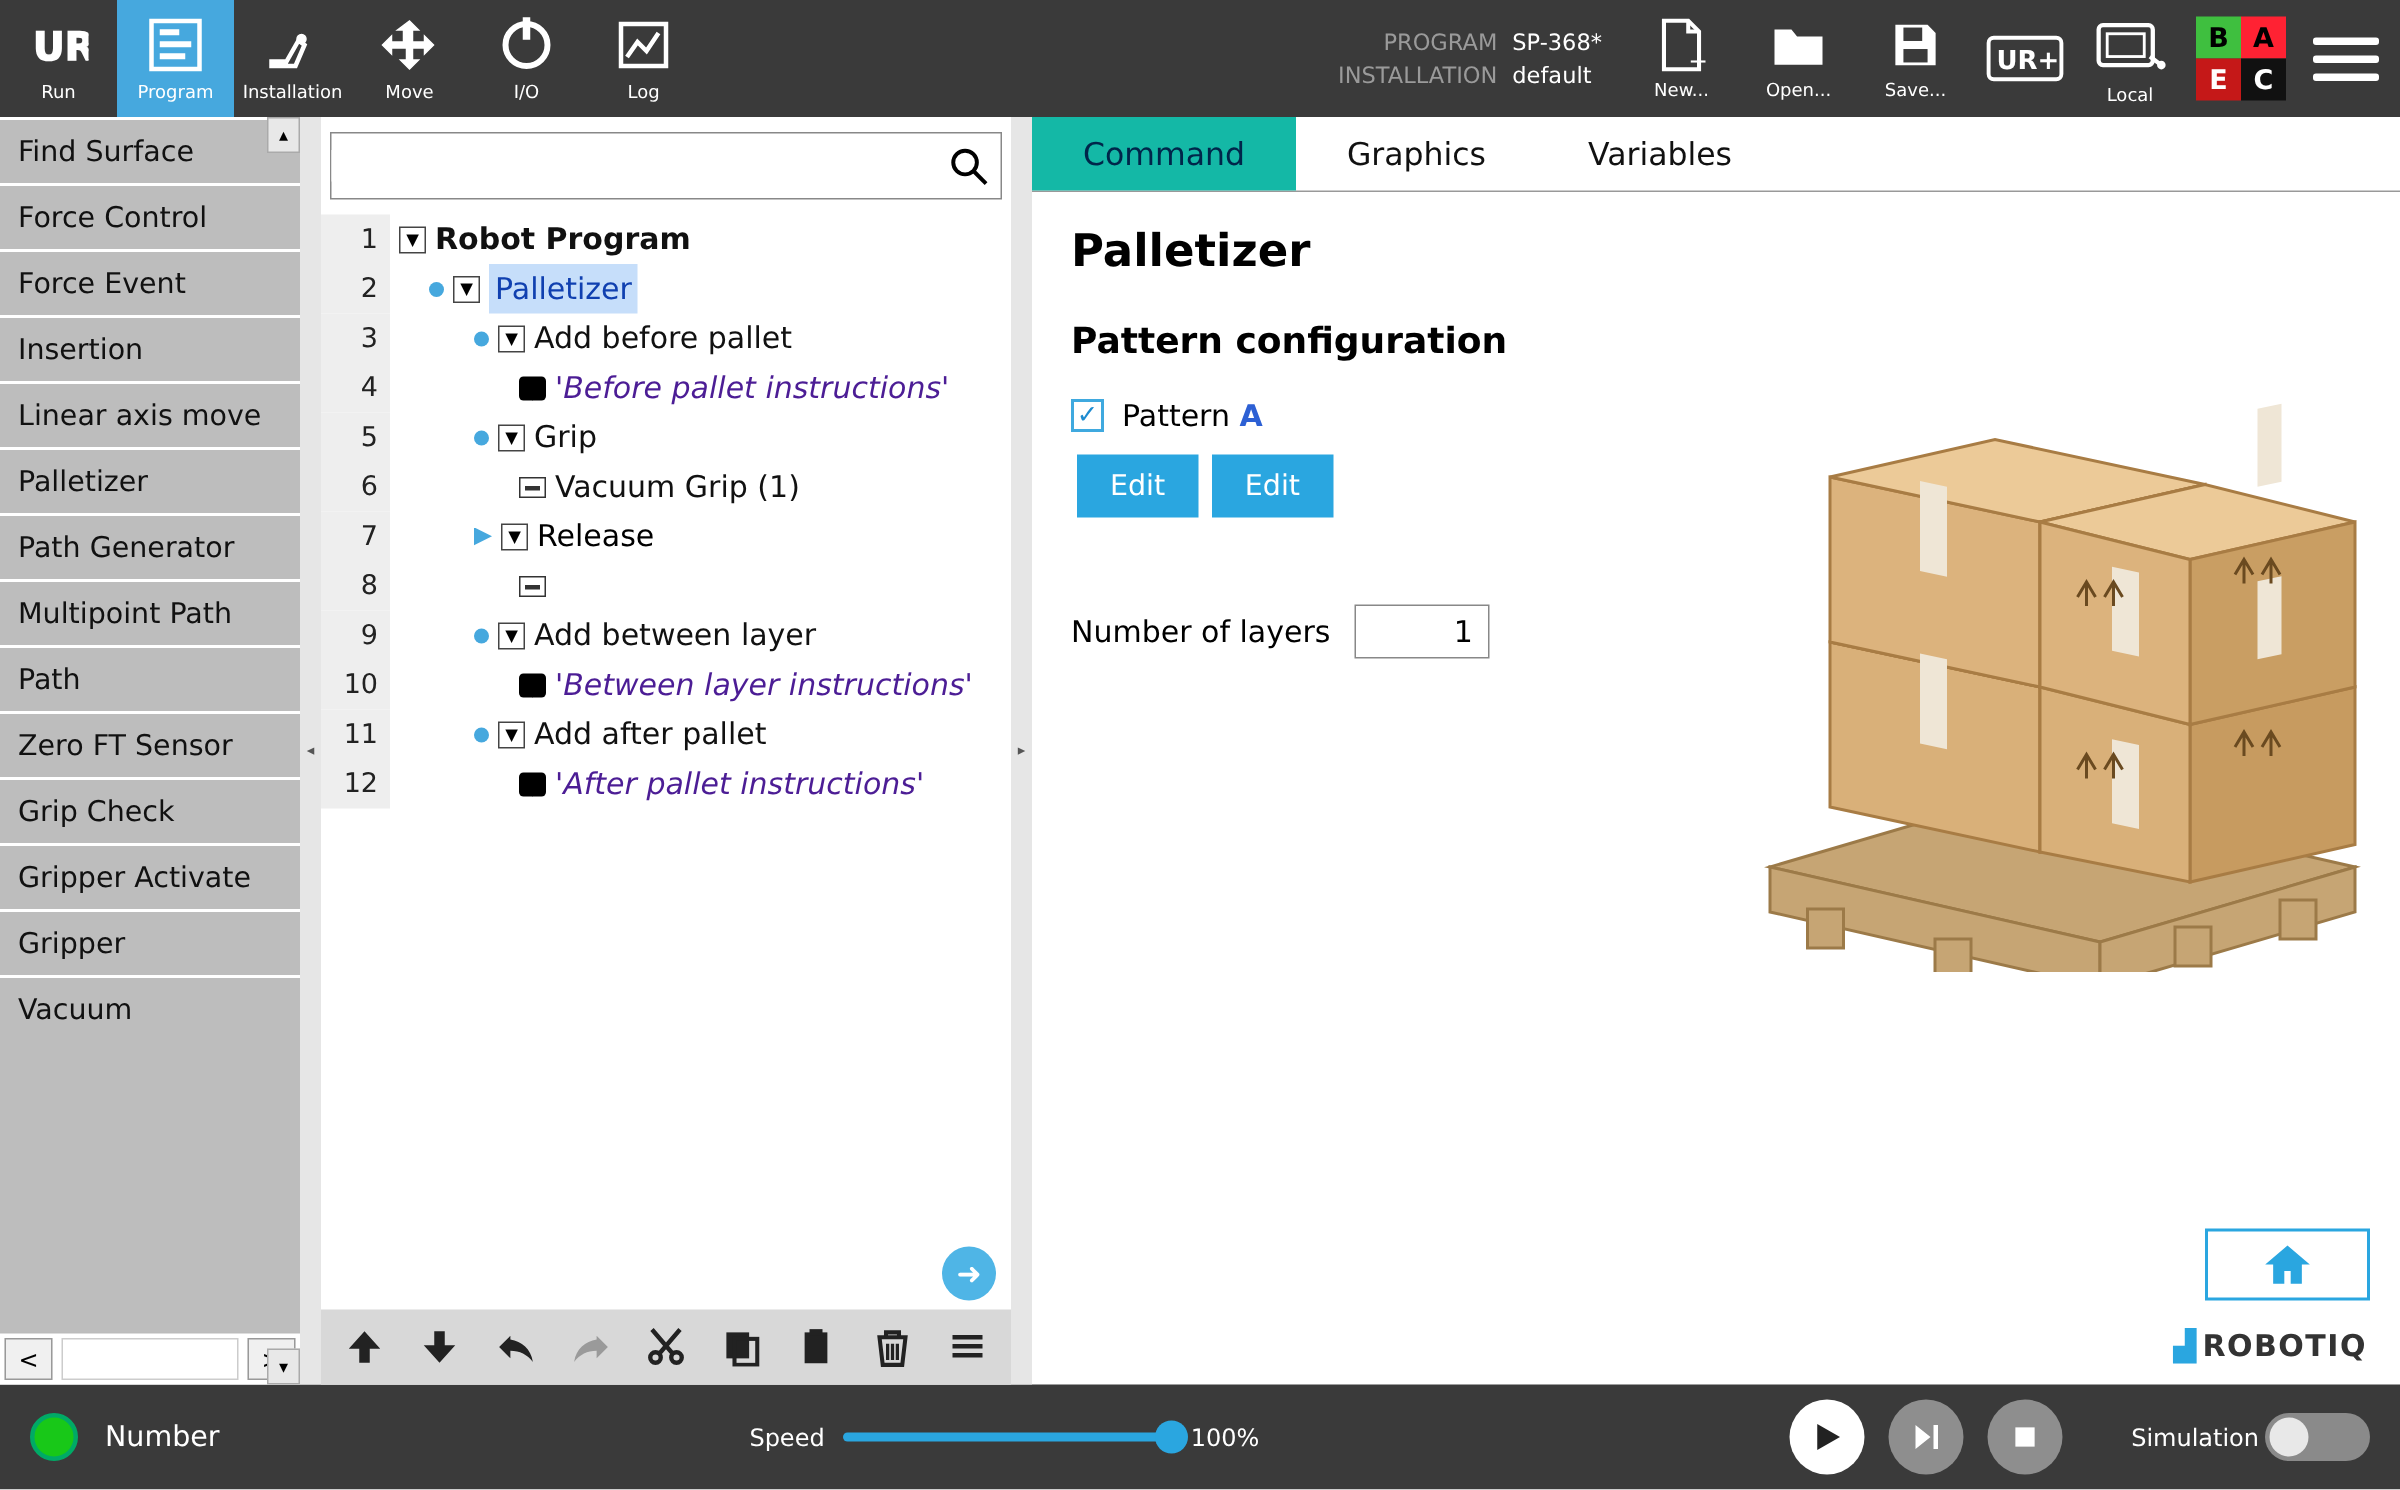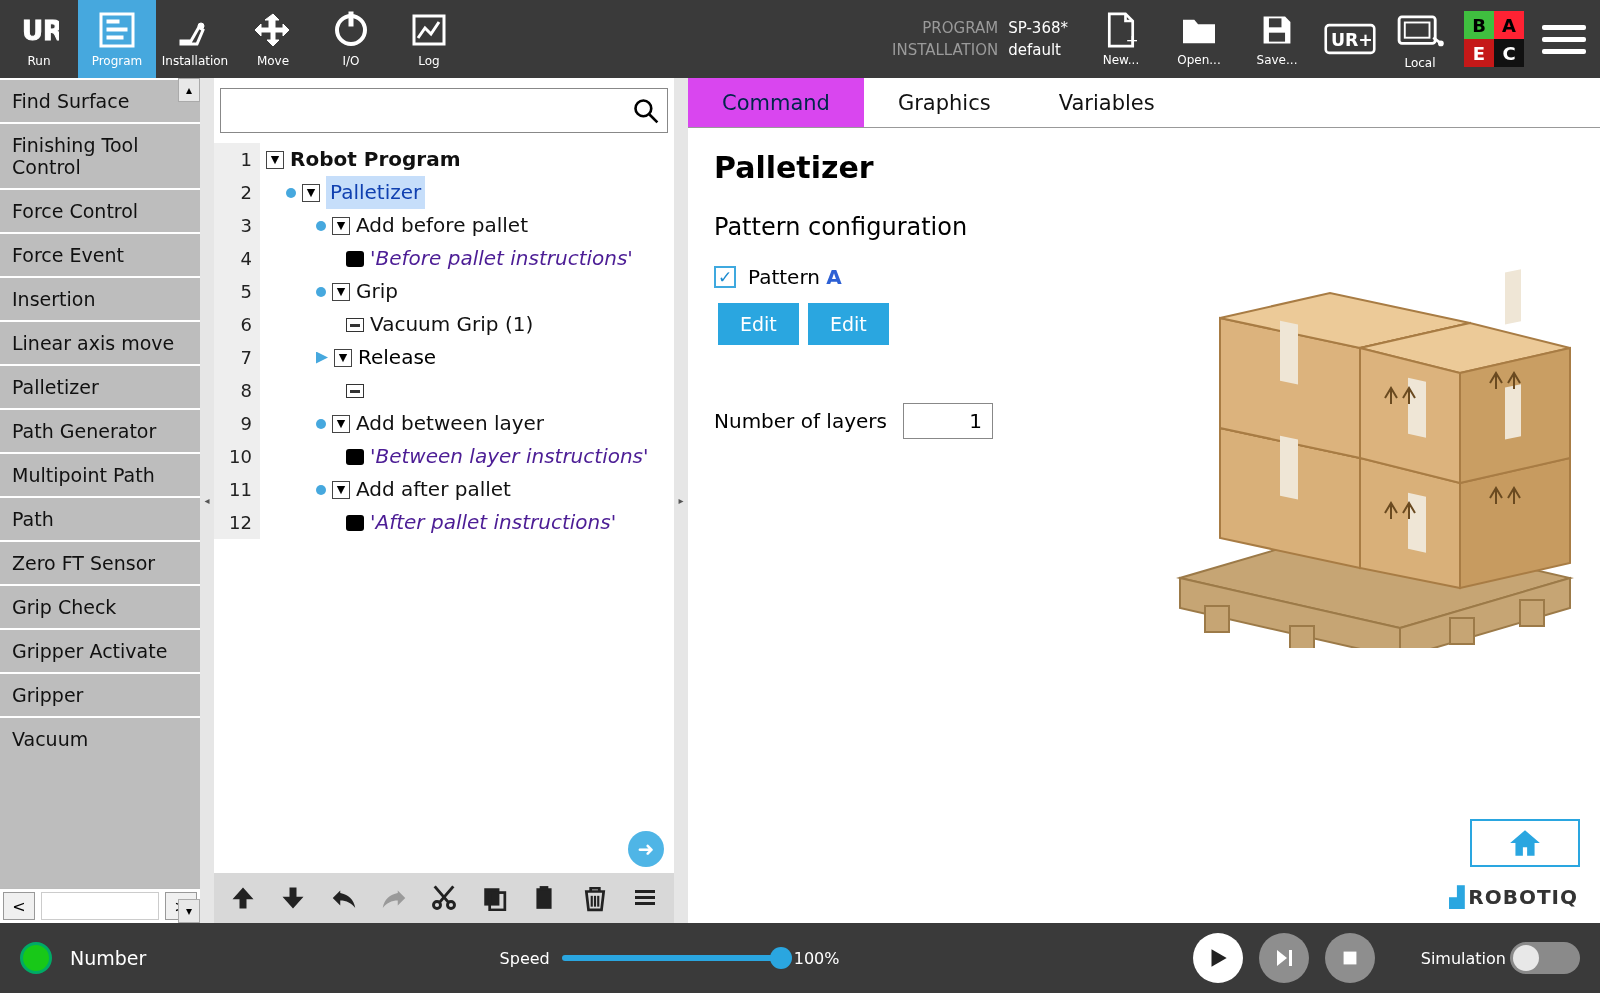--- a/index.html
+++ b/index.html
@@ -107,25 +107,25 @@
   height:50px; background:#d8d8d8; display:flex; align-items:center; gap:20px; padding:0 14px;
 }
 .tree-toolbar .tb { width:34px; height:34px; display:flex; align-items:center; justify-content:center; cursor:pointer; }
 .tree-toolbar .tb svg { fill:#222; }
 .tree-toolbar .tb.dis svg { fill:#9a9a9a; }
 
 
 .right-panel { flex:1; display:flex; flex-direction:column; }
 .rtabs { height:50px; display:flex; border-bottom:1px solid #999; }
 .rtabs .rtab { padding:0 34px; display:flex; align-items:center; font-size:21px; cursor:pointer; color:#111; }
-.rtabs .rtab.active { background:#d946ef; color:#00264a; }
+.rtabs .rtab.active { background:#14b8a6; color:#00264a; }
 
 .rbody { flex:1; padding:22px 26px; position:relative; }
 .rtitle { font-size:30px; font-weight:bold; margin-bottom:28px; }
-.rsub   { font-size:24px; font-weight:normal; margin-bottom:24px; }
+.rsub   { font-size:24px; font-weight:bold; margin-bottom:24px; }
 
 .patrow { display:flex; align-items:center; gap:12px; margin-bottom:14px; font-size:20px; }
 .cbox { width:22px; height:22px; border:2px solid #3fa9df; display:flex; align-items:center; justify-content:center; background:#fff; cursor:pointer; }
 .cbox.chk::after { content:'✓'; color:#1d8bd0; font-weight:bold; font-size:17px; }
 .cbox2 { width:22px; height:22px; border:2px solid #333; background:#fff; cursor:pointer; }
 .pat-letter { color:#2d60d4; font-weight:bold; }
 .editbtn { background:#2aa6e0; color:#fff; border:none; padding:10px 22px; font-size:19px; cursor:pointer; margin-bottom:28px; margin-left:4px; }
 
 .numrow { display:flex; align-items:center; gap:16px; font-size:20px; margin-top:30px; }
 .numrow input { width:90px; height:36px; border:1px solid #888; text-align:right; padding:0 10px; font-size:20px; }
@@ -285,21 +285,20 @@
     </div>
   </div>
 </div>
 
 <div class="main">
 
   <div class="left-sidebar">
     <div class="scroll-handle">▴</div>
     <div class="scroller" id="sidebar-items">
         <div class="node trunc">Find Surface</div>
-        <div class="node">Finishing Tool Control</div>
         <div class="node">Force Control</div>
         <div class="node">Force Event</div>
         <div class="node">Insertion</div>
         <div class="node">Linear axis move</div>
         <div class="node">Palletizer</div>
         <div class="node">Path Generator</div>
         <div class="node">Multipoint Path</div>
         <div class="node">Path</div>
         <div class="node">Zero FT Sensor</div>
         <div class="node">Grip Check</div>

